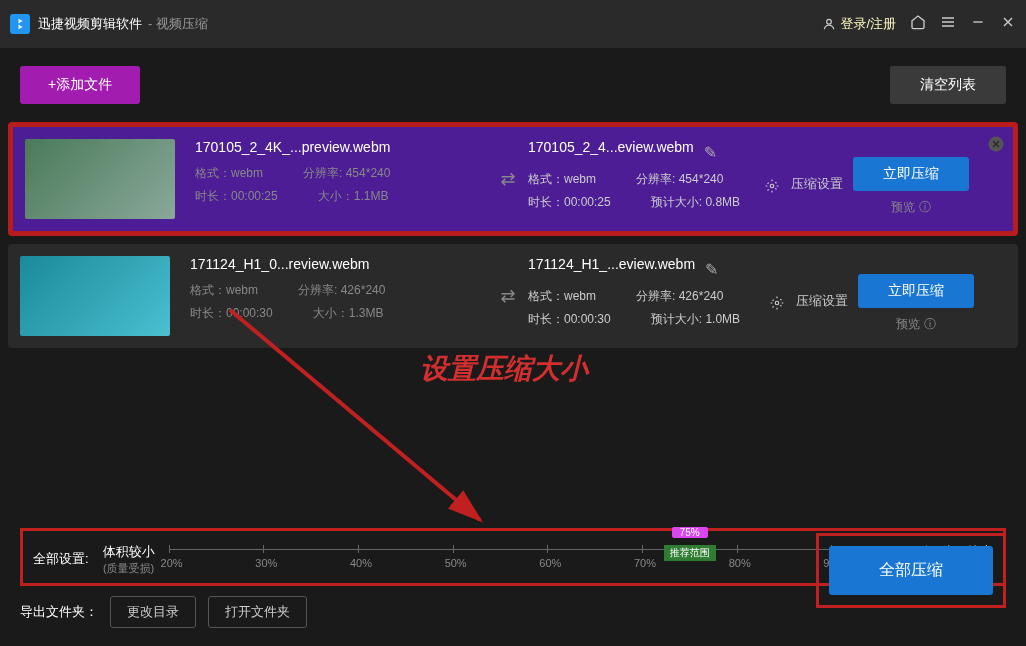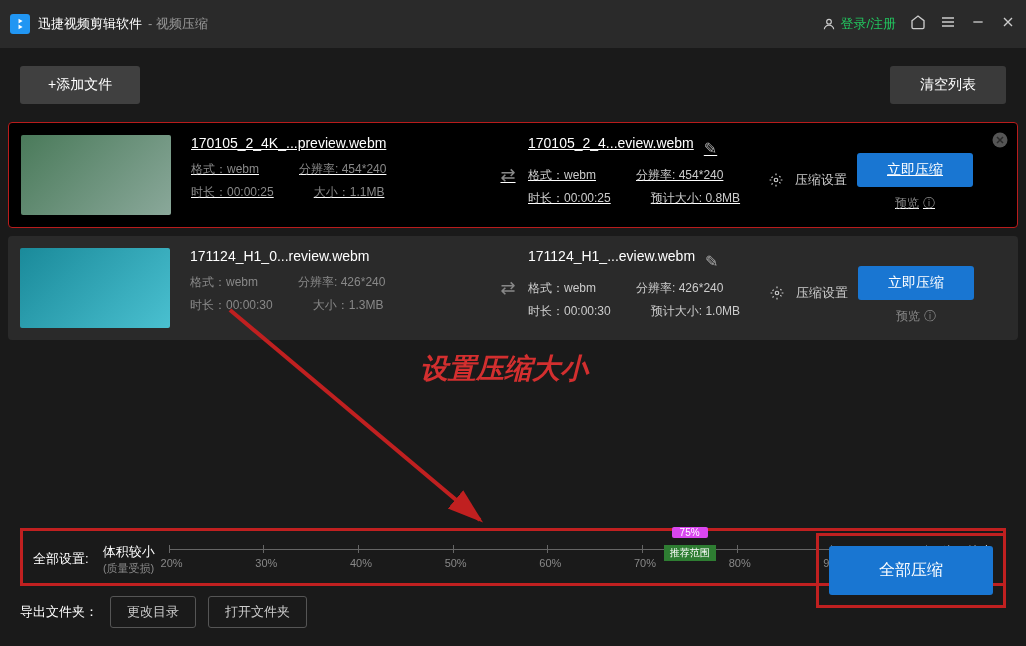--- a/index.html
+++ b/index.html
@@ -3,46 +3,46 @@
 <meta charset="utf-8">
 <style>
 * { margin: 0; padding: 0; box-sizing: border-box; }
 body { font-family: "Microsoft YaHei", sans-serif; background: #1a1a1a; color: #fff; width: 1026px; height: 646px; overflow: hidden; position: relative; }
 
 .titlebar { height: 48px; background: #2a2a2a; display: flex; align-items: center; padding: 0 10px; }
 .app-icon { width: 20px; height: 20px; background: #2196f3; border-radius: 3px; display: flex; align-items: center; justify-content: center; margin-right: 8px; }
 .app-title { font-size: 13px; color: #fff; }
 .app-subtitle { font-size: 13px; color: #999; margin-left: 6px; }
 .titlebar-right { margin-left: auto; display: flex; align-items: center; gap: 14px; }
-.title-btn { color: #22c55e; font-size: 13px; cursor: pointer; display: flex; align-items: center; gap: 4px; }
+.title-btn { color: #fef9c3; font-size: 13px; cursor: pointer; display: flex; align-items: center; gap: 4px; }
 .title-icon { color: #ccc; cursor: pointer; font-size: 16px; }
 
 .toolbar { padding: 18px 20px; display: flex; gap: 20px; }
-.btn-primary { background: #404040; color: #fff; border: none; padding: 10px 28px; font-size: 14px; cursor: pointer; border-radius: 3px; }
+.btn-primary { background: #a21caf; color: #fff; border: none; padding: 10px 28px; font-size: 14px; cursor: pointer; border-radius: 3px; }
 .btn-secondary { background: #3a3a3a; color: #fff; border: none; padding: 10px 30px; font-size: 14px; cursor: pointer; border-radius: 3px; margin-left: auto; }
 
 .file-list { padding: 0 8px; }
 .file-item { display: flex; background: #2a2a2a; border-radius: 4px; margin-bottom: 8px; padding: 12px; position: relative; }
-.file-item.selected { border: 1px solid #b91c1c; background: #000000; text-decoration: underline; }
+.file-item.selected { border: 5px solid #b91c1c; background: #4c1d95; }
 .thumbnail { width: 150px; height: 80px; background: linear-gradient(135deg, #4a7a5a, #8aa89a); border-radius: 2px; flex-shrink: 0; }
 .thumbnail.ocean { background: linear-gradient(135deg, #1a8a9a, #4ac0d0); }
 
 .file-info { flex: 1; padding-left: 20px; display: flex; }
 .info-col { flex: 1; }
 .filename { font-size: 14px; color: #fff; margin-bottom: 10px; }
 .filename-row { display: flex; align-items: center; gap: 10px; }
 .edit-icon { color: #aaa; cursor: pointer; }
 .meta-row { display: flex; gap: 40px; margin-top: 6px; }
 .meta { font-size: 12px; color: #888; }
 .meta-out { font-size: 12px; color: #ccc; }
 
 .swap-col { width: 40px; display: flex; align-items: center; justify-content: center; color: #888; font-size: 18px; }
 
 .actions-col { width: 180px; display: flex; flex-direction: column; align-items: center; gap: 8px; padding-top: 18px; }
-.settings-link { color: #ccc; font-size: 13px; cursor: pointer; display: flex; align-items: center; gap: 12px; position: absolute; right: 170px; top: 48px; }
+.settings-link { color: #ccc; font-size: 13px; cursor: pointer; display: flex; align-items: flex-end; gap: 12px; position: absolute; right: 170px; top: 48px; }
 .btn-compress { background: #1976d2; color: #fff; border: none; padding: 8px 30px; font-size: 14px; cursor: pointer; border-radius: 3px; }
 .preview-link { color: #888; font-size: 12px; cursor: pointer; display: flex; align-items: center; gap: 4px; }
 .close-item { position: absolute; right: 8px; top: 8px; color: #666; cursor: pointer; font-size: 18px; }
 
 .annotation { position: absolute; top: 350px; left: 420px; color: #d32f2f; font-size: 28px; font-weight: bold; font-style: italic; }
 .arrow-svg { position: absolute; top: 300px; left: 210px; pointer-events: none; }
 
 .bottom-panel { position: absolute; bottom: 0; left: 0; right: 0; padding: 12px 20px 18px; }
 .slider-section { border: 3px solid #c02020; padding: 10px 10px 6px; margin-bottom: 10px; display: flex; align-items: center; gap: 14px; }
 .slider-label { font-size: 13px; color: #fff; }

